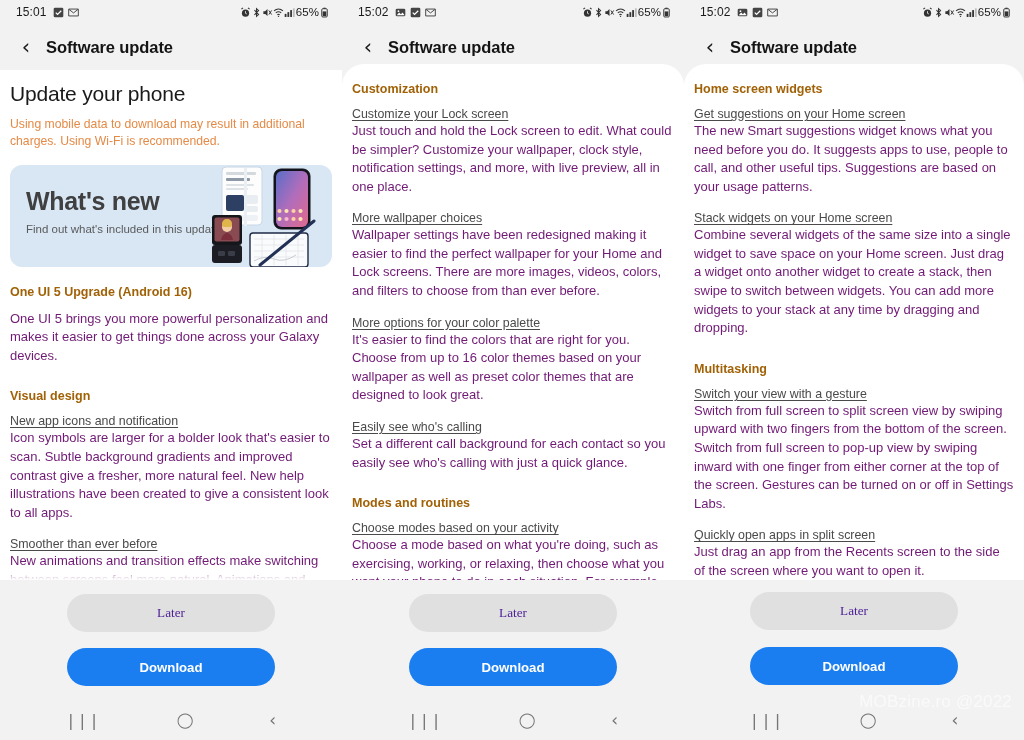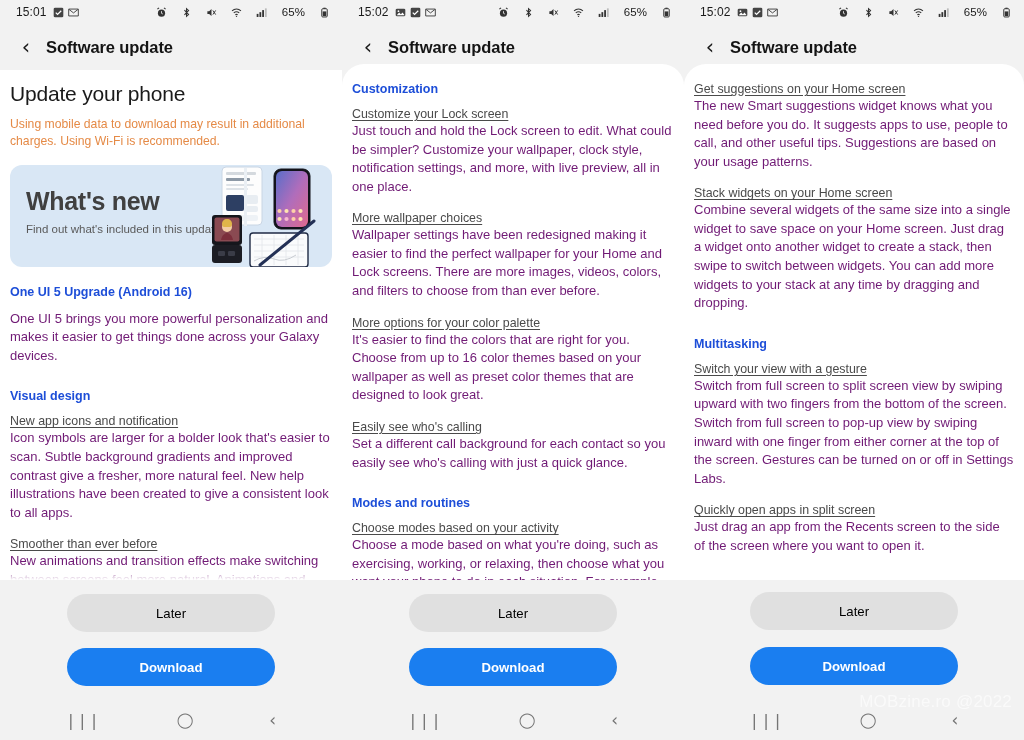--- a/index.html
+++ b/index.html
@@ -28,21 +28,21 @@
     display: flex; align-items: center;
     padding: 0 12px 0 16px;
     background: #f2f2f2;
     font-size: 11.5px;
     color: #1a1a1a;
     letter-spacing: .1px;
   }
   .sb-time { font-weight: 400; font-size: 12px; }
   .sb-left-icons { display: flex; align-items: center; gap: 4px; margin-left: 6px; }
   .sb-spacer { flex: 1; }
-  .sb-right { display: flex; align-items: center; gap: 14px; }
+  .sb-right { display: flex; align-items: center; gap: 0; }
   .sb-ic { width: 11px; height: 11px; display: inline-block; position: relative; }
   .sb-batt-txt { font-size: 11.5px; margin-left: 1px; }
 
   
   .appbar {
     height: 46px;
     display: flex; align-items: center;
     padding: 0 14px;
     background: #f2f2f2;
   }
@@ -96,21 +96,21 @@
     border-radius: 12px;
     overflow: hidden;
     margin-bottom: 18px;
   }
   .banner-txt { position: absolute; left: 16px; top: 22px; }
   .banner-h { font-size: 25px; font-weight: bold; color: #404040; letter-spacing: -.3px; }
   .banner-s { font-size: 11.5px; color: #5a5a5a; margin-top: 7px; }
   .banner-art { position: absolute; right: 0; top: 0; width: 140px; height: 102px; }
 
   .sec-h {
-    font-size: 12.5px; font-weight: bold; color: #1d4ed8;
+    font-size: 12.5px; font-weight: bold; color: #a16207;
     margin: 0 0 11px 0;
   }
   .sec-h.tight { margin-top: 0; }
   .sub-h {
     font-size: 12.4px; color: #4a4a4a;
     text-decoration: underline;
     text-underline-offset: 2px;
     margin-bottom: 1px;
   }
   .body-p {
@@ -131,21 +131,21 @@
   .p1 .footer { height: 160px; }
   .btn {
     width: 208px; height: 38px;
     border-radius: 19px;
     display: flex; align-items: center; justify-content: center;
     font-size: 13.2px;
     border: none;
     font-family: "Liberation Sans", sans-serif;
     cursor: pointer;
   }
-  .btn-later { background: #e0e0e0; color: #000000; margin-top: 14px; }
+  .btn-later { background: #e0e0e0; color: #4c1d95; margin-top: 14px; font-family: Liberation Serif, serif; }
   .btn-download { background: #1a7ef0; color: #ffffff; font-weight: bold; margin-top: 16px; }
   .p3 .btn-later { margin-top: 12px; }
   .p3 .btn-download { margin-top: 17px; }
 
   .navbar {
     position: absolute; left: 0; right: 0; bottom: 0;
     height: 40px;
     display: flex; align-items: center; justify-content: space-around;
     padding: 0 28px;
   }
@@ -470,20 +470,21 @@
       </span>
     </div>
 
     <div class="appbar">
       <div class="back-chevron">‹</div>
       <div class="appbar-title">Software update</div>
     </div>
 
     <div class="card">
       <div class="card-inner" style="padding-top:18px;">
+        <div class="sec-h tight">Home screen widgets</div>
 
         <div>
           <div class="sub-h">Get suggestions on your Home screen</div>
           <div class="body-p">The new Smart suggestions widget knows what you need before you do. It suggests apps to use, people to call, and other useful tips. Suggestions are based on your usage patterns.</div>
         </div>
         <div>
           <div class="sub-h">Stack widgets on your Home screen</div>
           <div class="body-p">Combine several widgets of the same size into a single widget to save space on your Home screen. Just drag a widget onto another widget to create a stack, then swipe to switch between widgets. You can add more widgets to your stack at any time by dragging and dropping.</div>
         </div>
 

